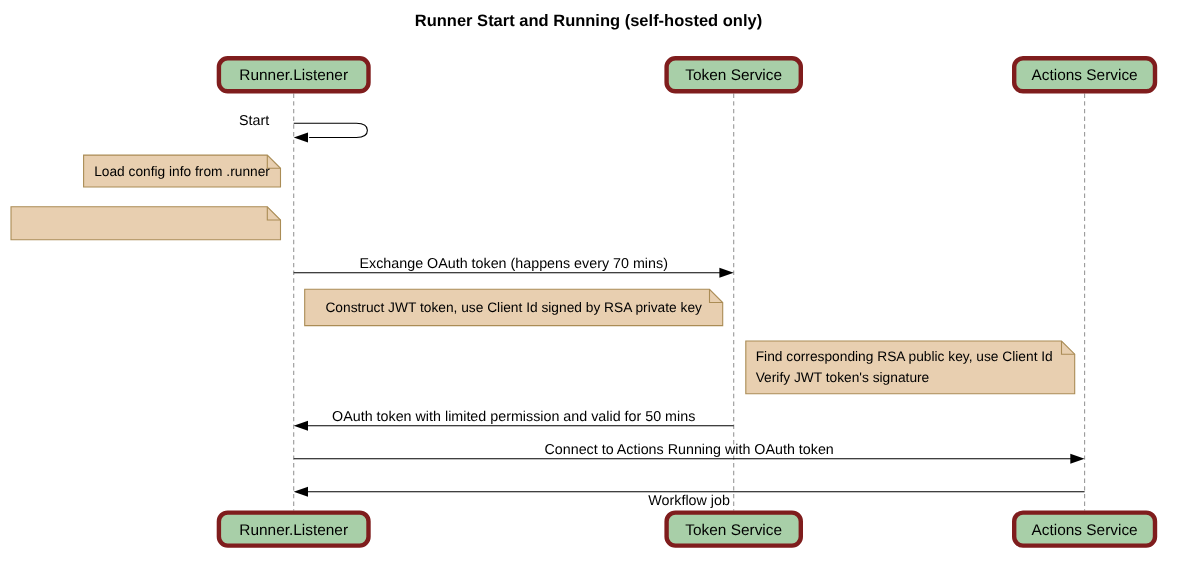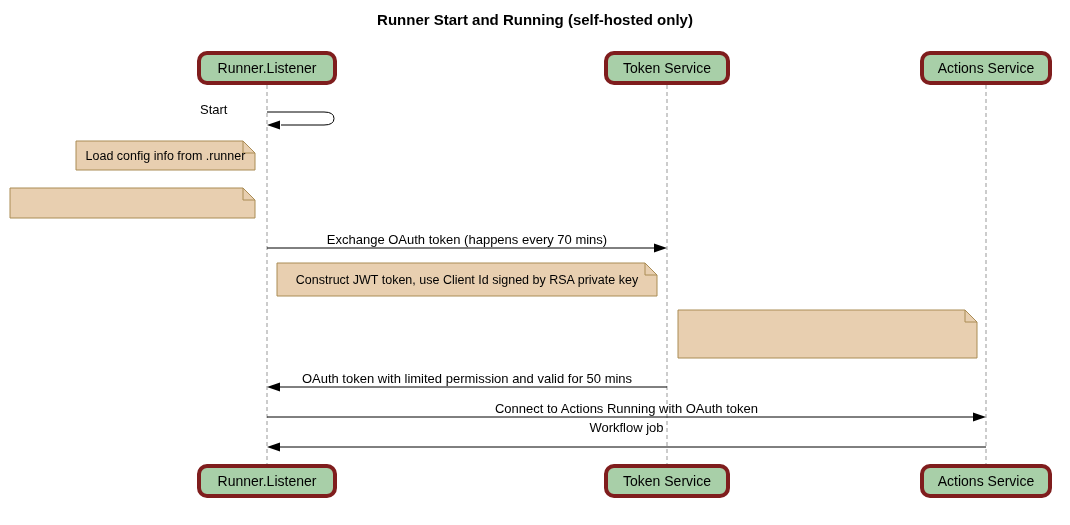--- a/index.html
+++ b/index.html
@@ -81,22 +81,24 @@
   <div class="title">Runner Start and Running (self-hosted only)</div>
 
   <div class="participant" style="left:197px; top:51px; width:140px;">Runner.Listener</div>
   <div class="participant" style="left:604px; top:51px; width:126px;">Token Service</div>
   <div class="participant" style="left:920px; top:51px; width:132px;">Actions Service</div>
 
   <div class="participant" style="left:197px; top:464px; width:140px;">Runner.Listener</div>
   <div class="participant" style="left:604px; top:464px; width:126px;">Token Service</div>
   <div class="participant" style="left:920px; top:464px; width:132px;">Actions Service</div>
 
-  <div class="msg-label" style="left:200px; top:103px; width:62px; text-align:left;">Start</div>
+  <div class="msg-label" style="left:200px; top:103px; width:62px; text-align:center;">Start</div>
   <div class="msg-label" style="left:267px; top:233px; width:400px;">Exchange OAuth token (happens every 70 mins)</div>
   <div class="msg-label" style="left:267px; top:372px; width:400px;">OAuth token with limited permission and valid for 50 mins</div>
   <div class="msg-label" style="left:267px; top:402px; width:719px;">Connect to Actions Running with OAuth token</div>
-  <div class="msg-label" style="left:267px; top:421px; width:719px;">Workflow job</div>
+  <div class="msg-label" style="left:267px; top:448px; width:719px;">Workflow job</div>
 
   <div class="note-text" style="left:76px; top:141px; width:179px; height:29px;">Load config info from .runner</div>
   <div class="note-text" style="left:277px; top:263px; width:380px; height:33px;">Construct JWT token, use Client Id signed by RSA private key</div>
+  <div class="note-text left-align" style="left:678px; top:310px; width:299px; height:48px;">Find corresponding RSA public key, use Client Id
+Verify JWT token's signature</div>
 
 </div>
 
 </body></html>

